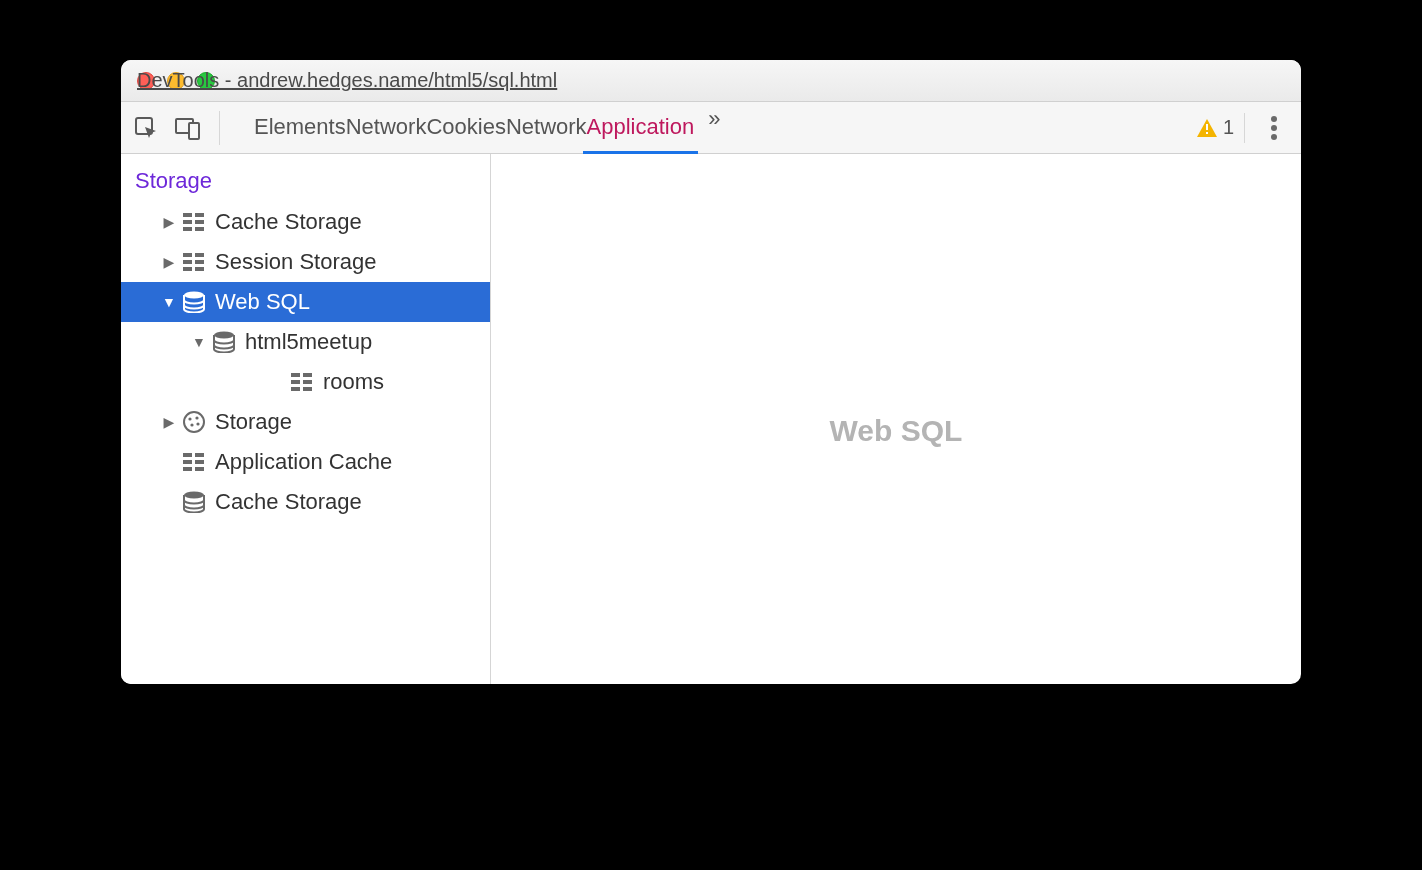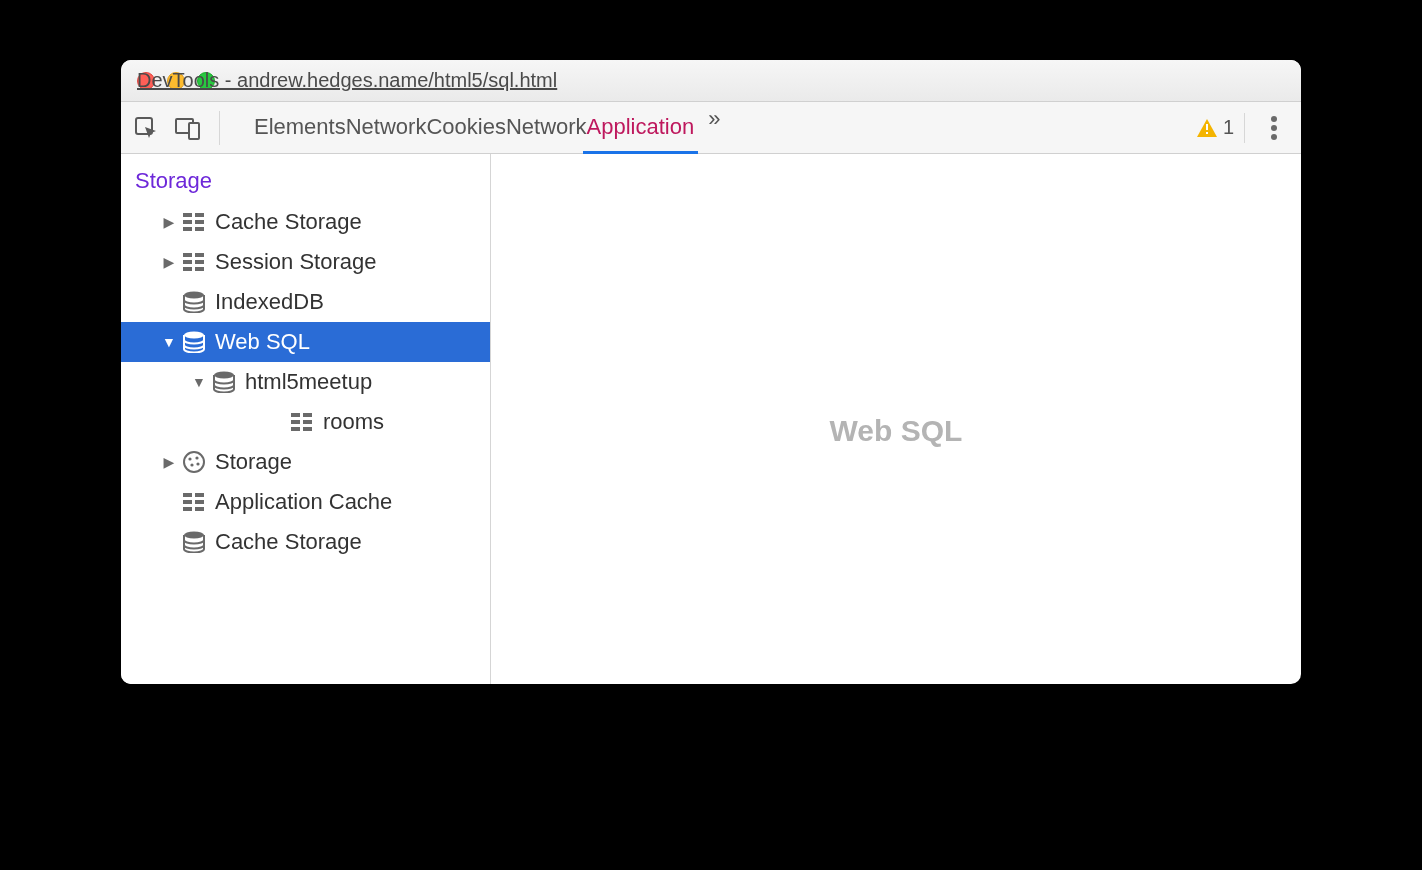--- a/index.html
+++ b/index.html
@@ -190,32 +190,20 @@
               <rect x="12" y="0" width="9" height="4"></rect>
               <rect x="0" y="7" width="9" height="4"></rect>
               <rect x="12" y="7" width="9" height="4"></rect>
               <rect x="0" y="14" width="9" height="4"></rect>
               <rect x="12" y="14" width="9" height="4"></rect>
             </svg>
         </span>
         <span>Session Storage</span>
       </div>
 
-      <div class="tree-row indent-1">
-        <span class="disclosure blank">▶</span>
-        <span class="node-icon">
-          <svg width="22" height="22" viewBox="0 0 22 22" fill="#6a6a6a">
-              <ellipse cx="11" cy="4" rx="10" ry="3.5"></ellipse>
-              <path d="M1 4v5c0 2 4.5 3.5 10 3.5s10-1.5 10-3.5V4" fill="none" stroke="#6a6a6a" stroke-width="2"></path>
-              <path d="M1 9v5c0 2 4.5 3.5 10 3.5s10-1.5 10-3.5V9" fill="none" stroke="#6a6a6a" stroke-width="2"></path>
-              <path d="M1 14v4c0 2 4.5 3.5 10 3.5s10-1.5 10-3.5v-4" fill="none" stroke="#6a6a6a" stroke-width="2"></path>
-            </svg>
-        </span>
-        <span>IndexedDB</span>
-      </div>
 
       <div class="tree-row indent-1 selected">
         <span class="disclosure">▼</span>
         <span class="node-icon">
           <svg width="22" height="22" viewBox="0 0 22 22" fill="#fff">
               <ellipse cx="11" cy="4" rx="10" ry="3.5"></ellipse>
               <path d="M1 4v5c0 2 4.5 3.5 10 3.5s10-1.5 10-3.5V4" fill="none" stroke="#fff" stroke-width="2"></path>
               <path d="M1 9v5c0 2 4.5 3.5 10 3.5s10-1.5 10-3.5V9" fill="none" stroke="#fff" stroke-width="2"></path>
               <path d="M1 14v4c0 2 4.5 3.5 10 3.5s10-1.5 10-3.5v-4" fill="none" stroke="#fff" stroke-width="2"></path>
             </svg>

